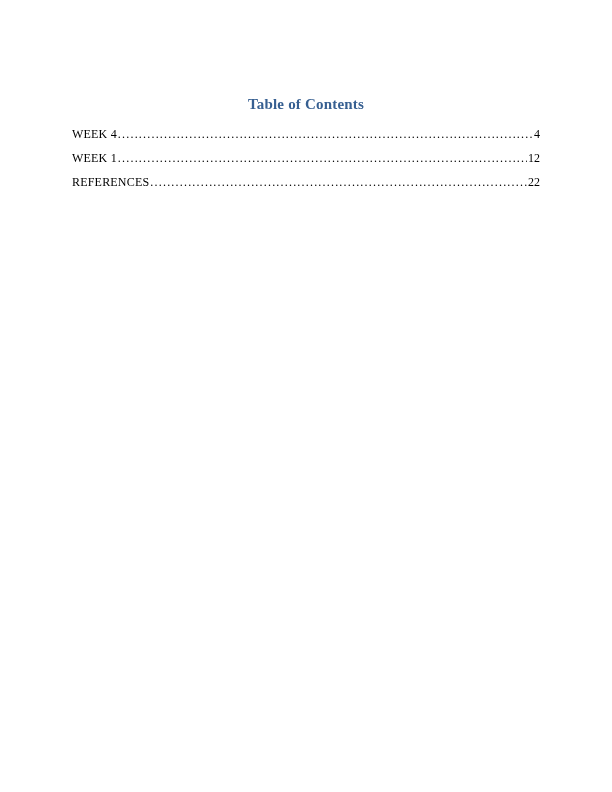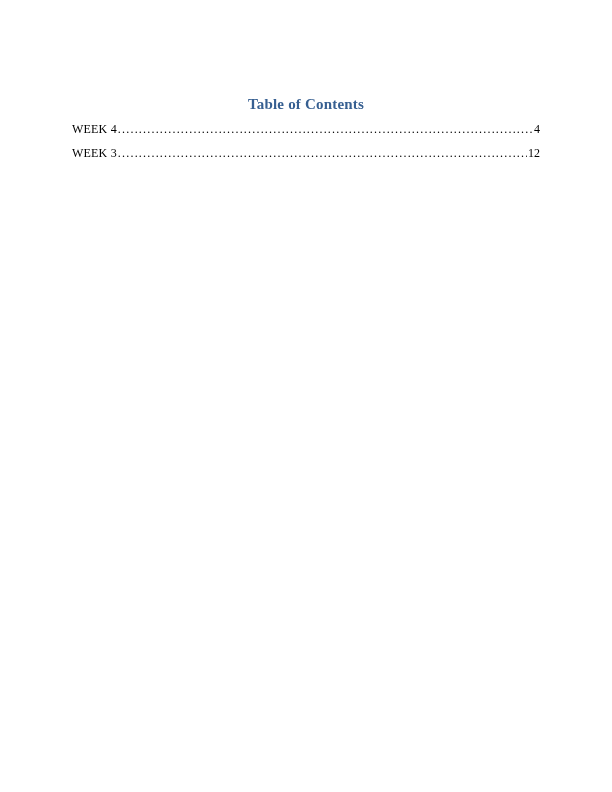--- a/index.html
+++ b/index.html
@@ -29,21 +29,21 @@
     color: #365F91;
     font-family: "Liberation Serif", "DejaVu Serif", serif;
     letter-spacing: 0.2px;
   }
   .toc-list {
     margin: 0;
     padding: 0;
   }
   .toc-entry {
     display: flex;
-    align-items: flex-start;
+    align-items: center;
     height: 24px;
     font-size: 12px;
     line-height: 14px;
     cursor: default;
   }
   .toc-label {
     white-space: nowrap;
     letter-spacing: 0.2px;
   }
   .toc-dots {
@@ -73,26 +73,31 @@
     <div class="toc-list" id="toc-list">
       <div class="toc-entry">
         <span class="toc-label">WEEK 4</span>
         <span class="toc-dots"></span>
         <span class="toc-page">4</span>
       </div>
 
 
 
       <div class="toc-entry">
-        <span class="toc-label">WEEK 3</span>
+        <span class="toc-label">WEEK 1</span>
         <span class="toc-dots"></span>
         <span class="toc-page">12</span>
       </div>
 
 
 
 
 
 
+      <div class="toc-entry">
+        <span class="toc-label">REFERENCES</span>
+        <span class="toc-dots"></span>
+        <span class="toc-page">22</span>
+      </div>
     </div>
 
   </div>
 </div>
 
 </body></html>

